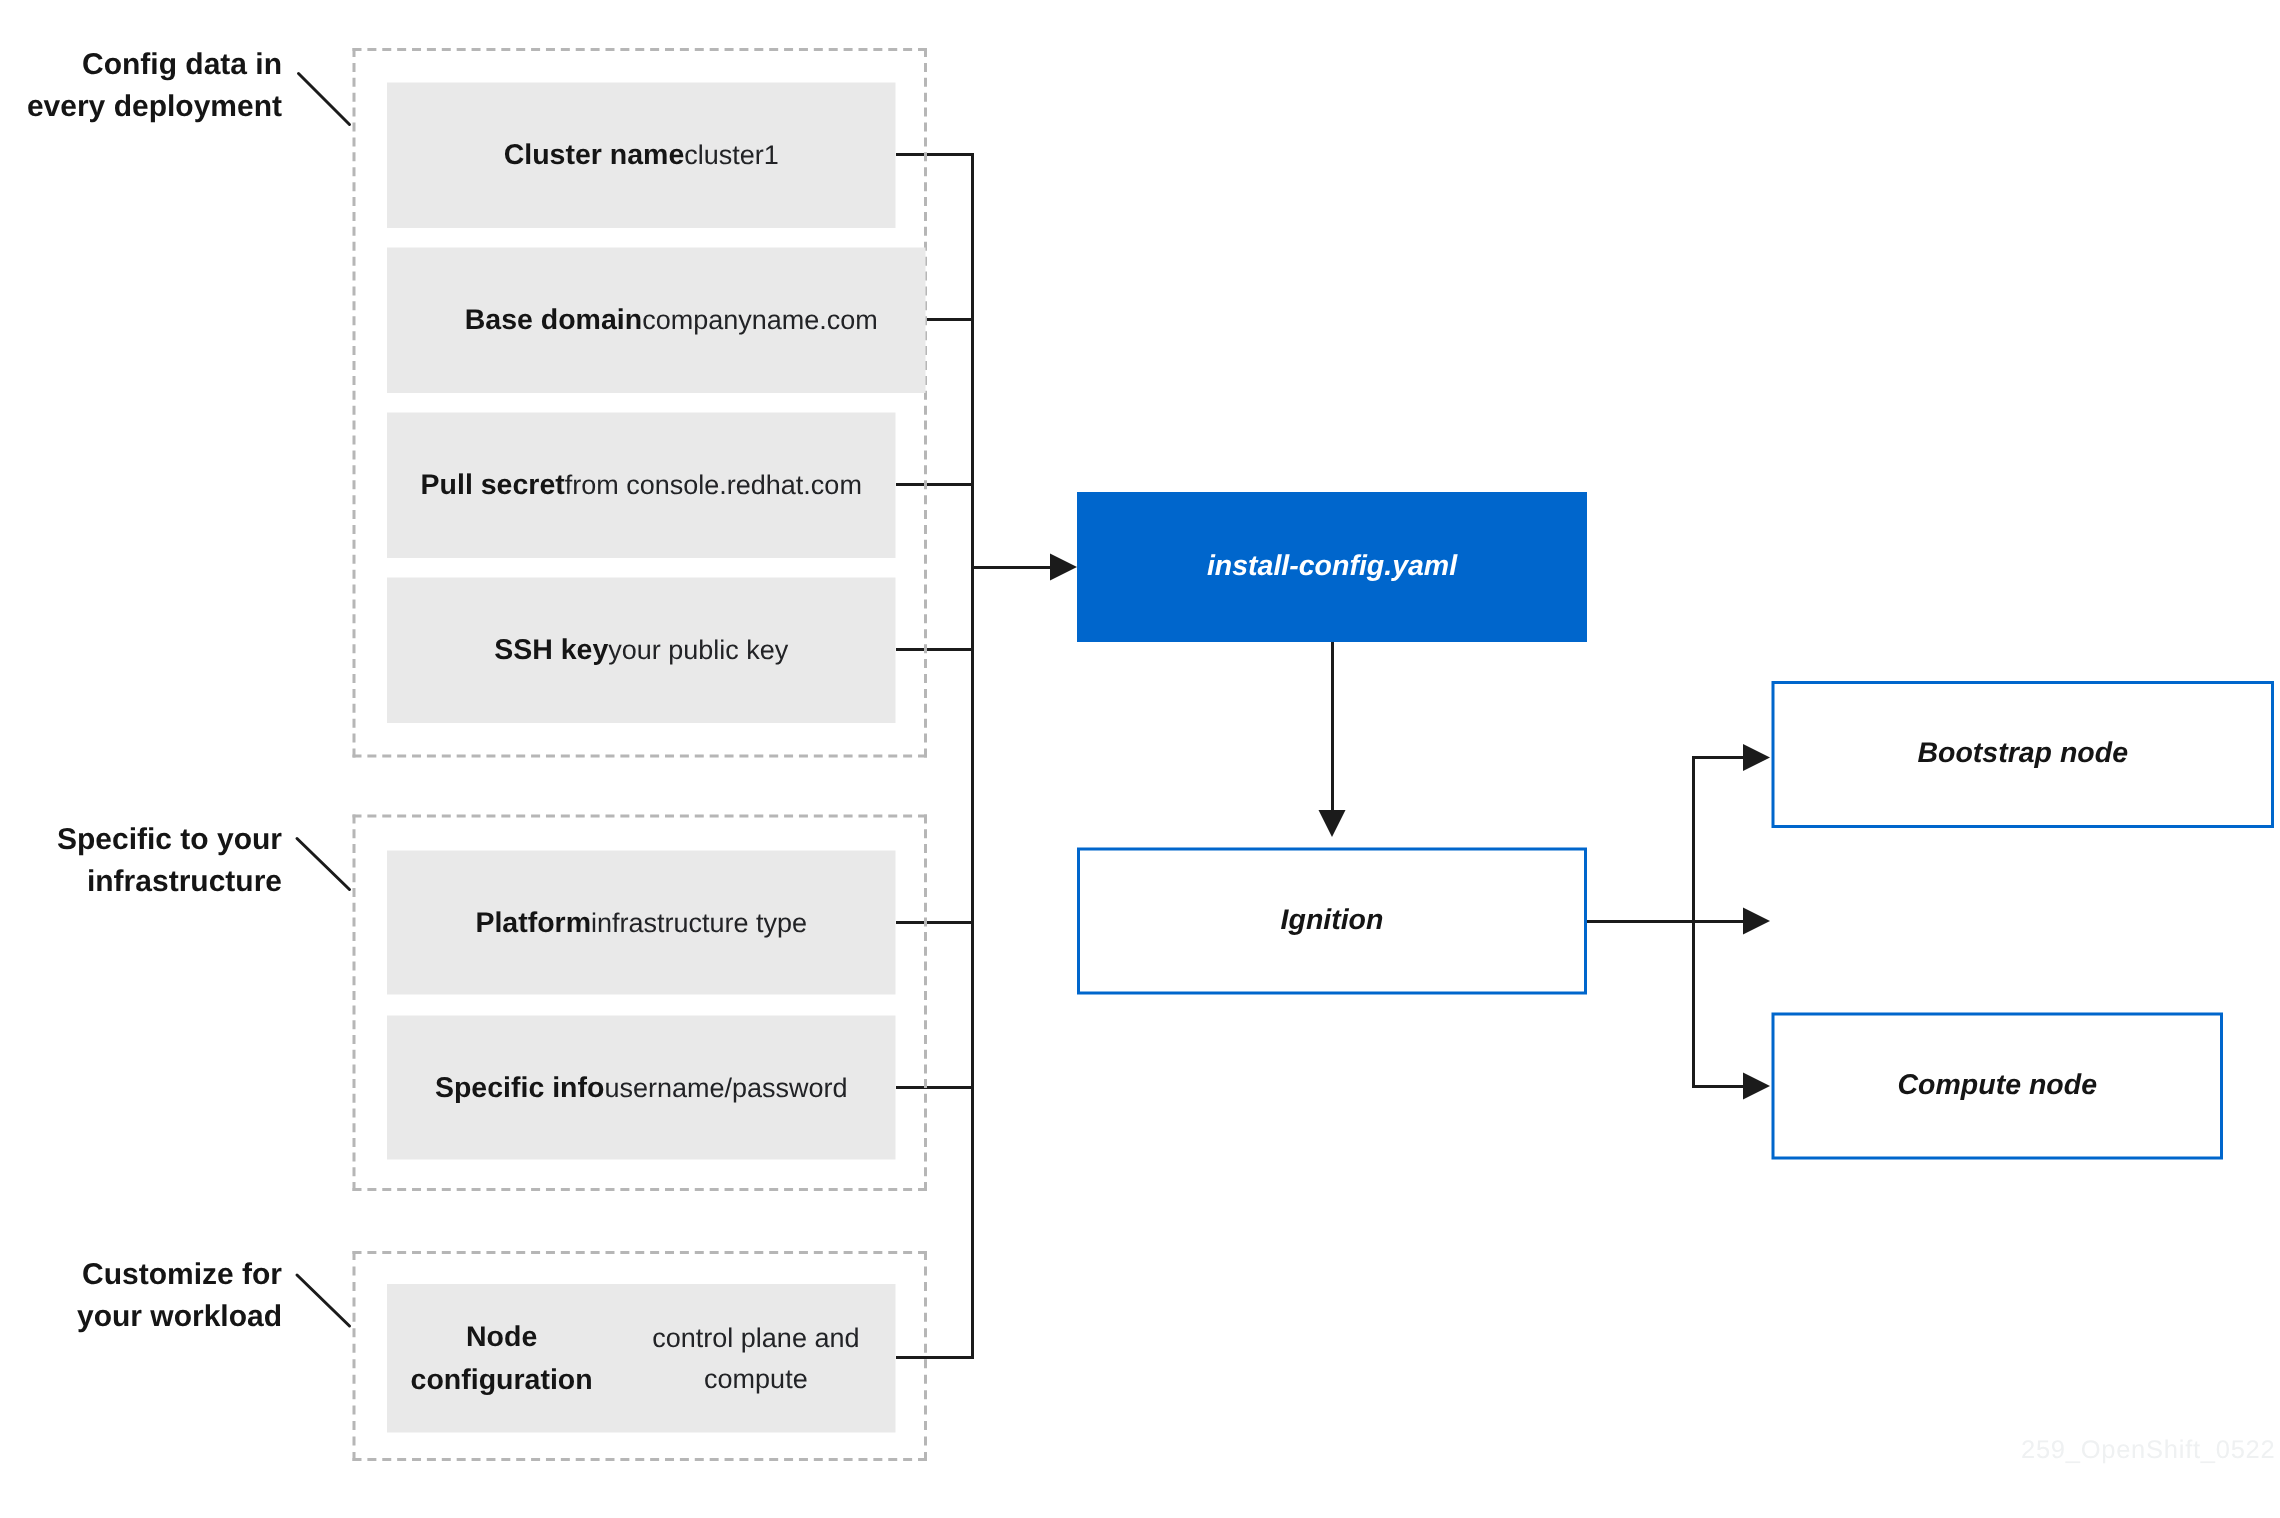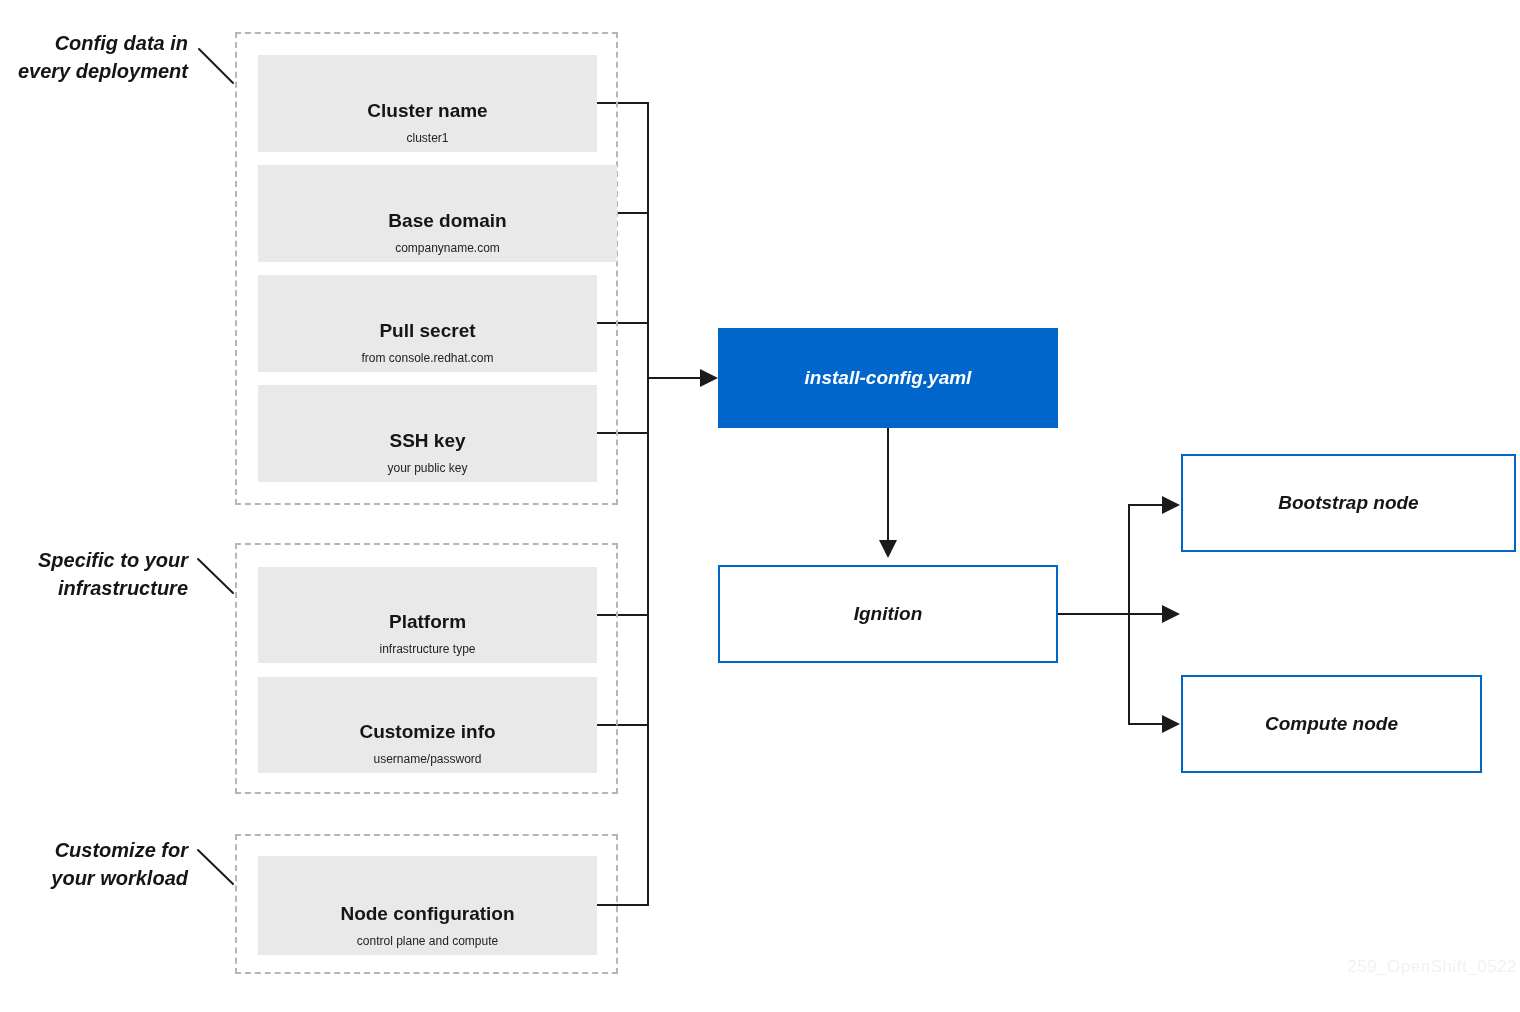--- a/index.html
+++ b/index.html
@@ -12,36 +12,36 @@
   .group-outline{
     position:absolute;left:235px;width:383px;box-sizing:border-box;
     border:2px dashed var(--dash);background:transparent;
   }
   #group-outline-1{top:32px;height:473px;}
   #group-outline-2{top:543px;height:251px;}
   #group-outline-3{top:834px;height:140px;}
 
   .gray-box{
     position:absolute;left:258px;width:339px;background:var(--boxfill);
-    display:flex;flex-direction:column;align-items:center;justify-content:flex-end;
+    display:flex;flex-direction:row;align-items:center;justify-content:center;
     text-align:center;
   }
   #gbox-1{top:55px;height:97px;}
   #gbox-2{top:165px;height:97px;padding-left:20px;}
   #gbox-3{top:275px;height:97px;}
   #gbox-4{top:385px;height:97px;}
   #gbox-5{top:567px;height:96px;}
   #gbox-6{top:677px;height:96px;}
   #gbox-7{top:856px;height:99px;}
   .gray-box .title{font-size:19px;font-weight:bold;color:var(--ink);line-height:29px;}
-  .gray-box .subtitle{font-size:12px;font-weight:normal;color:#222326;line-height:27px;}
+  .gray-box .subtitle{font-size:18px;font-weight:normal;color:#222326;line-height:27px;}
 
   .side-label{
     position:absolute;left:0;width:188px;text-align:right;
-    font-size:20px;font-weight:bold;color:var(--ink);line-height:28px;font-style:italic;
+    font-size:20px;font-weight:bold;color:var(--ink);line-height:28px;
   }
   #side-label-1{top:29px;}
   #side-label-2{top:546px;}
   #side-label-3{top:836px;}
 
   .flow-node{
     position:absolute;display:flex;align-items:center;justify-content:center;
     font-size:19px;font-weight:600;text-align:center;box-sizing:border-box;font-style:italic;
   }
   #node-install-config{left:718px;top:328px;width:340px;height:100px;background:var(--blue);color:#ffffff;}
@@ -120,21 +120,21 @@
   </div>
   <div class="gray-box" id="gbox-4">
     <div class="title">SSH key</div>
     <div class="subtitle">your public key</div>
   </div>
   <div class="gray-box" id="gbox-5">
     <div class="title">Platform</div>
     <div class="subtitle">infrastructure type</div>
   </div>
   <div class="gray-box" id="gbox-6">
-    <div class="title">Customize info</div>
+    <div class="title">Specific info</div>
     <div class="subtitle">username/password</div>
   </div>
   <div class="gray-box" id="gbox-7">
     <div class="title">Node configuration</div>
     <div class="subtitle">control plane and compute</div>
   </div>
 
   <div class="flow-node" id="node-install-config">install-config.yaml</div>
   <div class="flow-node" id="node-ignition">Ignition</div>
   <div class="flow-node" id="node-bootstrap">Bootstrap node</div>

